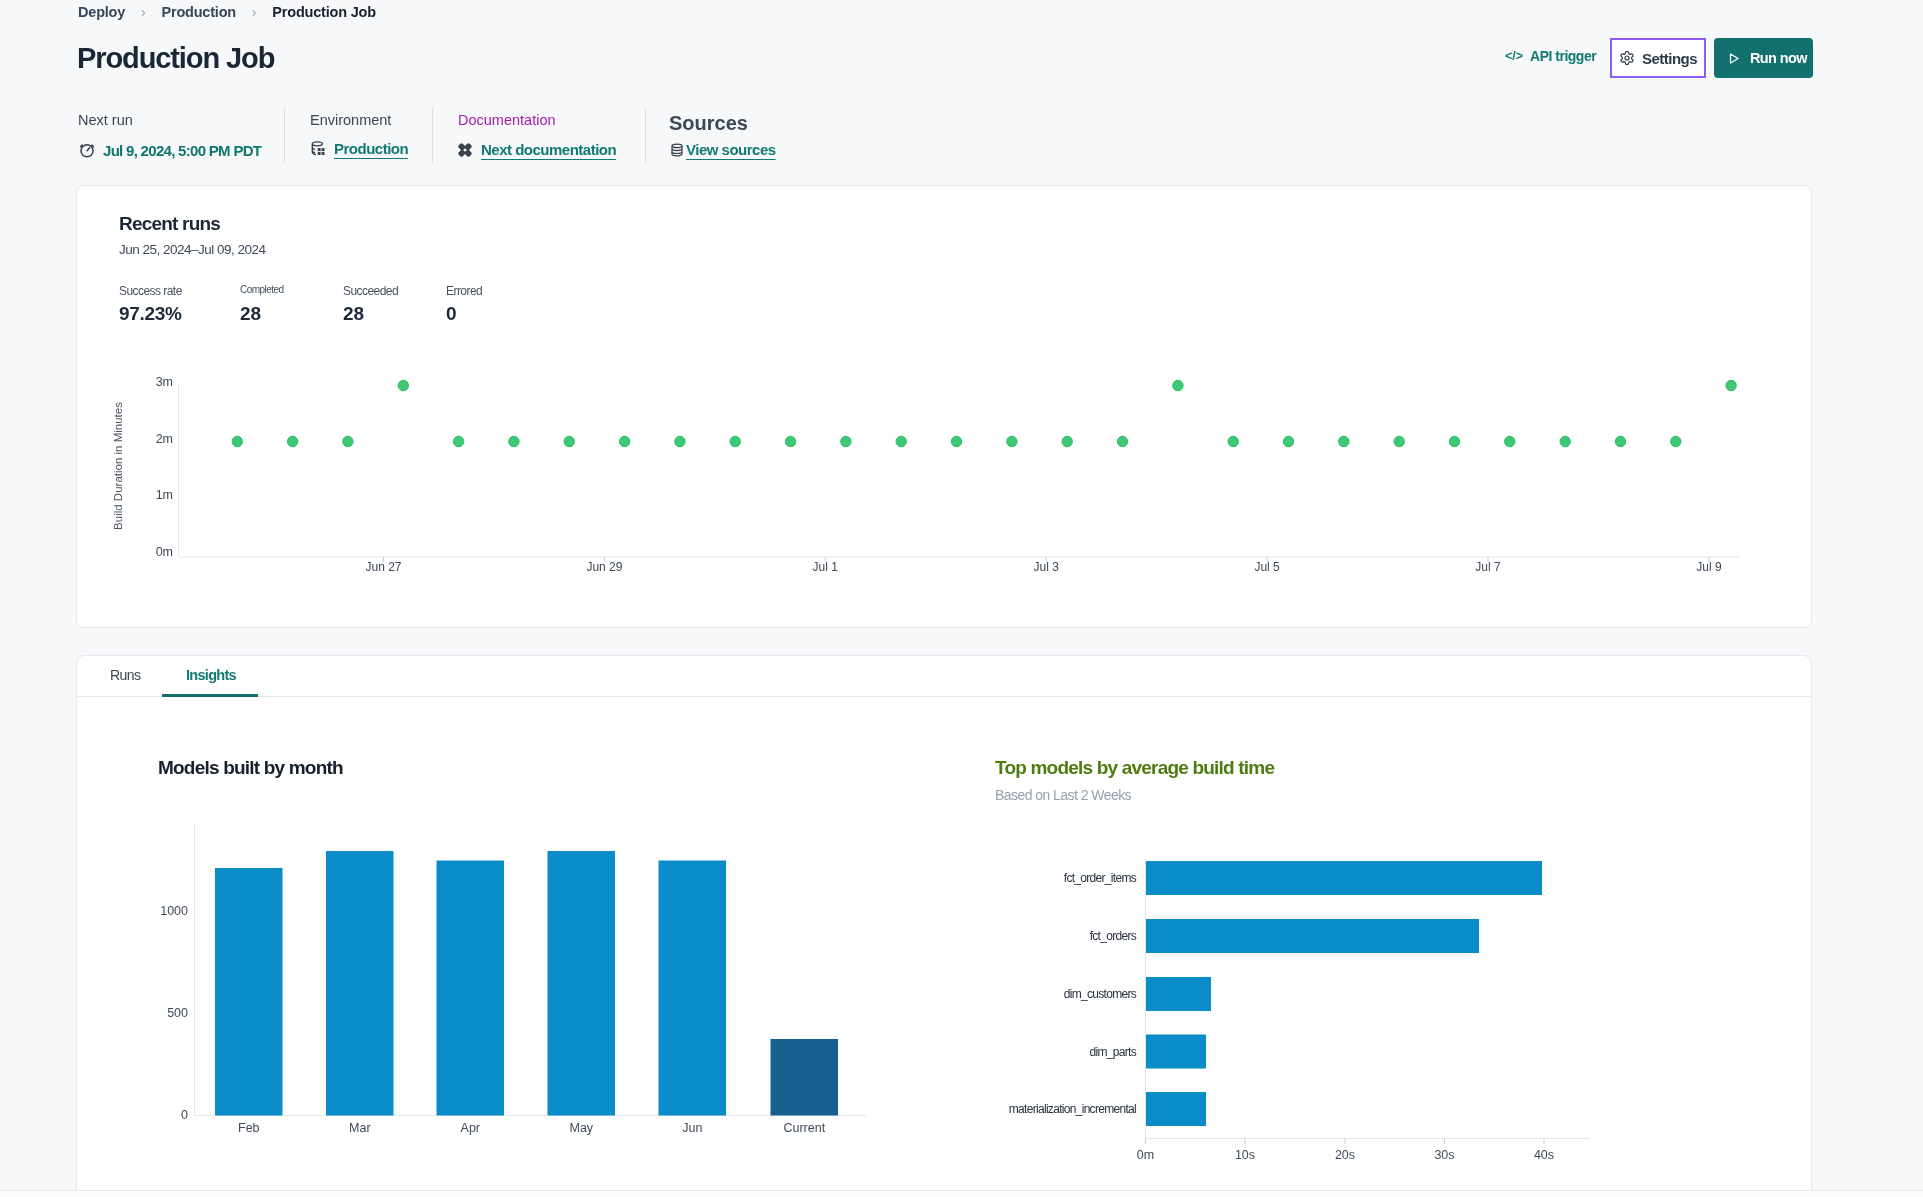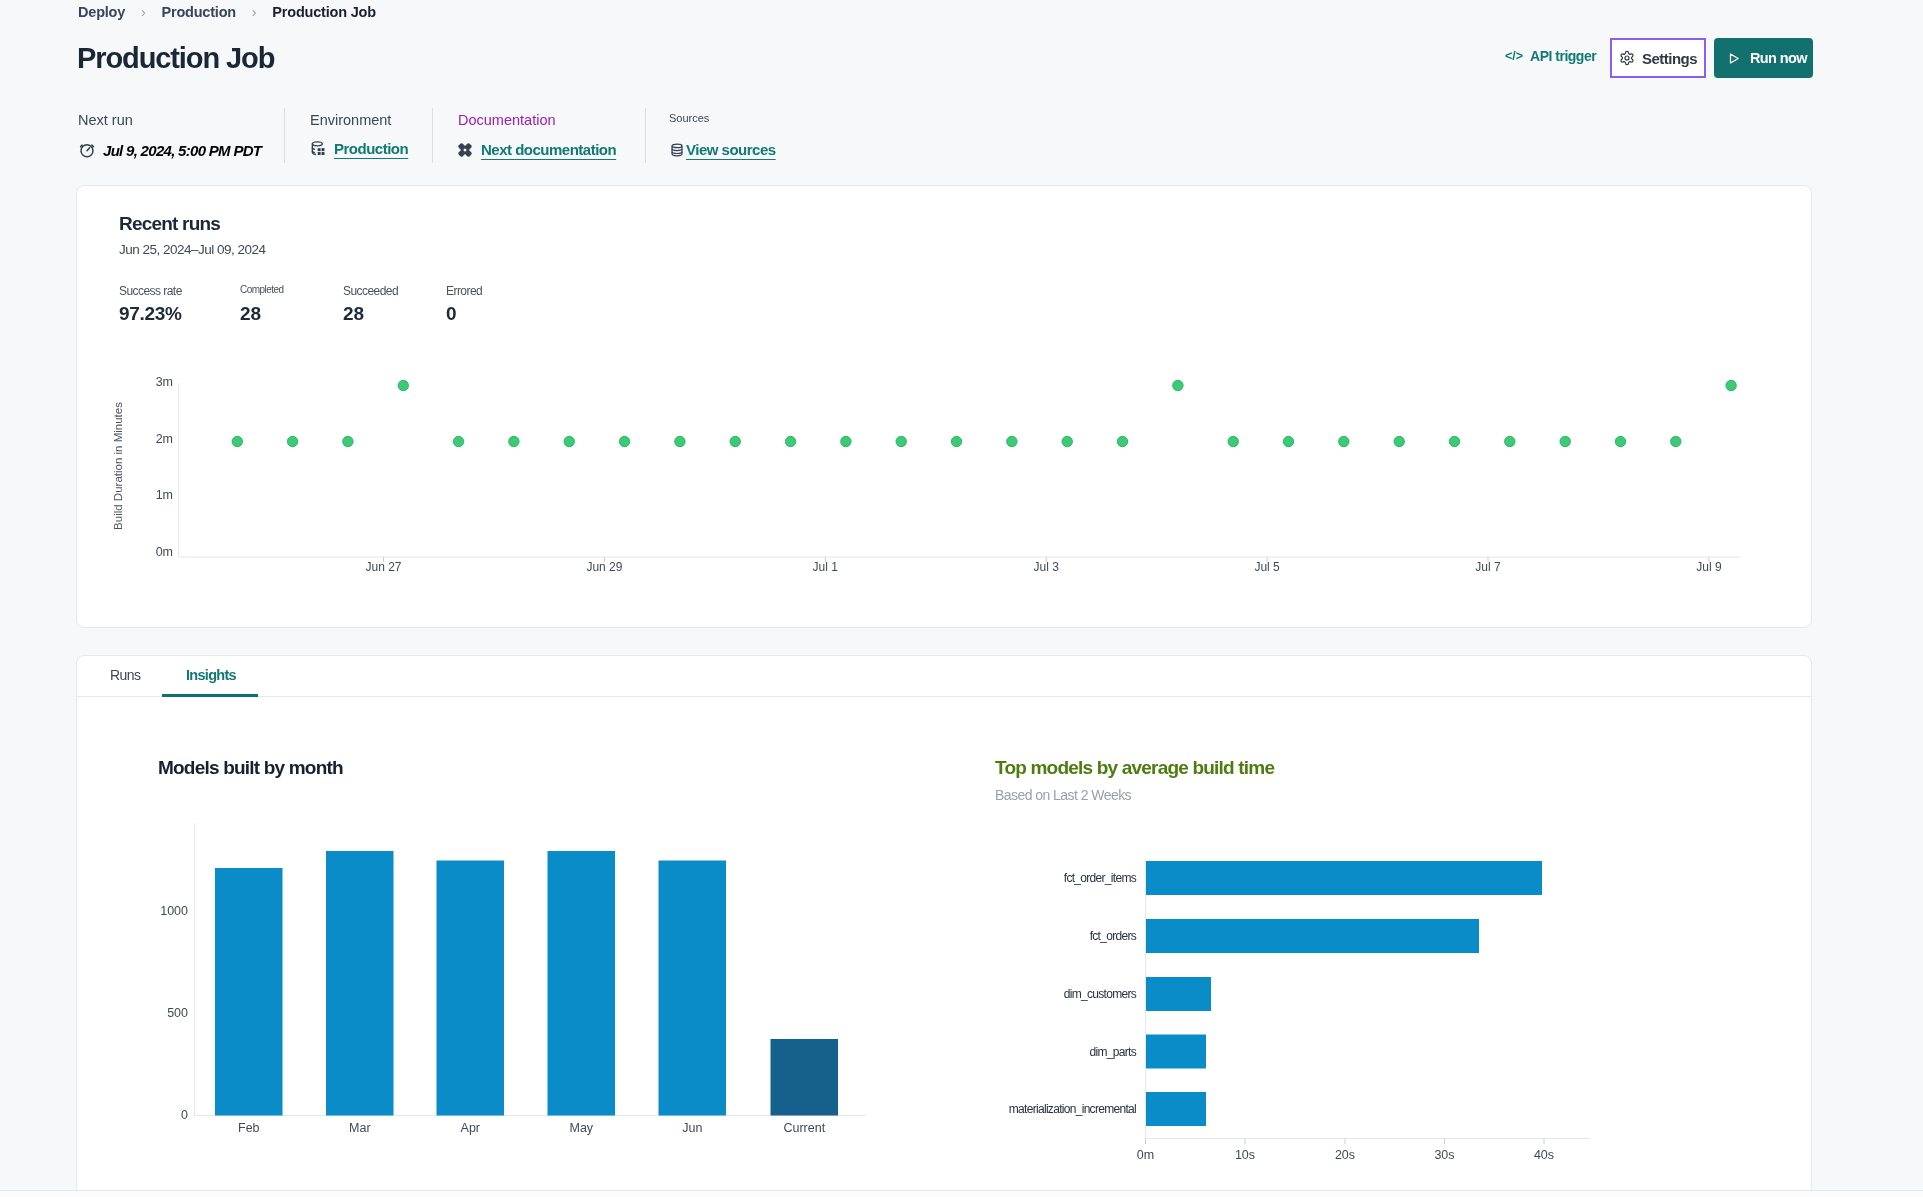--- a/index.html
+++ b/index.html
@@ -39,34 +39,34 @@
   <div class="abs" style="left:1714px; top:38px; width:99px; height:40px; background:#12716e; border-radius:4px; display:flex; align-items:center; justify-content:center; gap:9px; padding-left:7px;">
     <svg width="14" height="15" viewBox="0 0 20 20" fill="none" stroke="#ffffff" stroke-width="1.8" stroke-linejoin="round">
       <polygon points="5,3.5 16,10 5,16.5"></polygon>
     </svg>
     <span style="font-size:14.5px; font-weight:700; letter-spacing:-0.6px; color:#fff;">Run now</span>
   </div>
 
   <div class="abs" style="left:78px; top:112px; font-size:14.5px; color:#3c4756;">Next run</div>
   <div class="abs" style="left:310px; top:112px; font-size:14.5px; color:#3c4756;">Environment</div>
   <div class="abs" style="left:458px; top:112px; font-size:14.5px; color:#a21caf;">Documentation</div>
-  <div class="abs" style="left:669px; top:112px; font-size:11px; color:#3c4756;">Sources</div>
+  <div class="abs" style="left:669px; top:112px; font-size:20px; color:#3c4756;font-weight:bold;">Sources</div>
 
   <div class="abs" style="left:284px; top:108px; width:1px; height:55px; background:#dbdfe5;"></div>
   <div class="abs" style="left:432px; top:108px; width:1px; height:55px; background:#dbdfe5;"></div>
   <div class="abs" style="left:645px; top:108px; width:1px; height:55px; background:#dbdfe5;"></div>
 
   <div class="abs" style="left:78px; top:141px; display:flex; align-items:center; gap:7px;">
     <svg width="18" height="18" viewBox="0 0 24 24" fill="none" stroke="#333f4e" stroke-width="2" stroke-linecap="round">
       <circle cx="12" cy="13" r="8"></circle>
       <path d="M12 13 L15.5 9"></path>
       <path d="M5.5 5.5 L3.5 7.5"></path>
       <path d="M18.5 5.5 L20.5 7.5"></path>
     </svg>
-    <span style="font-size:15px; font-weight:700; letter-spacing:-0.7px; color:#000000;font-style:italic;">Jul 9, 2024, 5:00 PM PDT</span>
+    <span style="font-size:15px; font-weight:700; letter-spacing:-0.7px; color:#0f766e;">Jul 9, 2024, 5:00 PM PDT</span>
   </div>
 
   <div class="abs" style="left:310px; top:140px; display:flex; align-items:center; gap:8px;">
     <svg width="16" height="17" viewBox="0 0 24 24" fill="none" stroke="#333f4e" stroke-width="2">
       <ellipse cx="11" cy="5" rx="7.5" ry="3"></ellipse>
       <path d="M3.5 5 V18 C3.5 19.6 6.5 21 9 21"></path>
       <path d="M3.5 10.5 C3.5 12 5.5 13 7.5 13.3"></path>
       <path d="M3.5 15.5 C3.5 17 5.5 18 7.5 18.3"></path>
       <g fill="#333f4e" stroke="none">
         <rect x="11.5" y="11.5" width="4.4" height="4.4"></rect>

